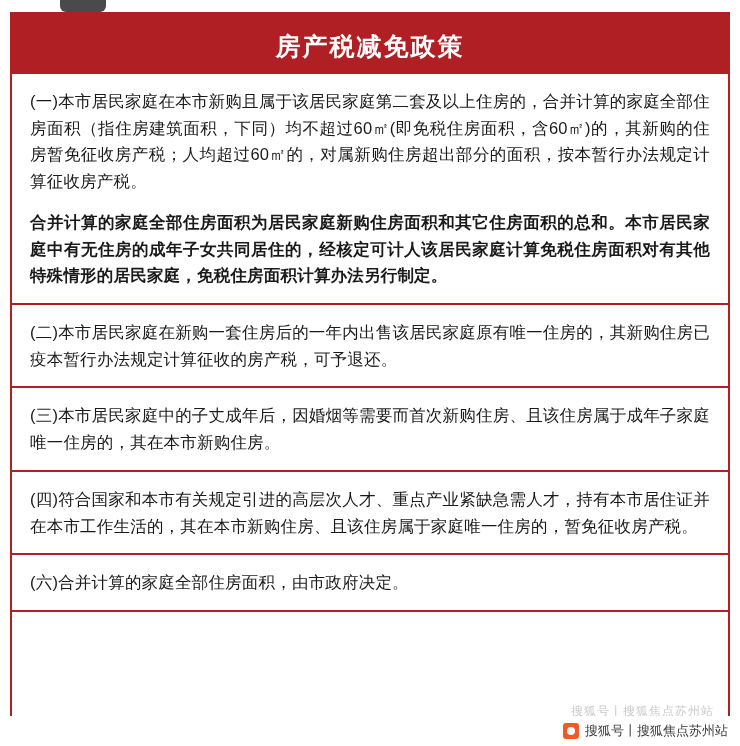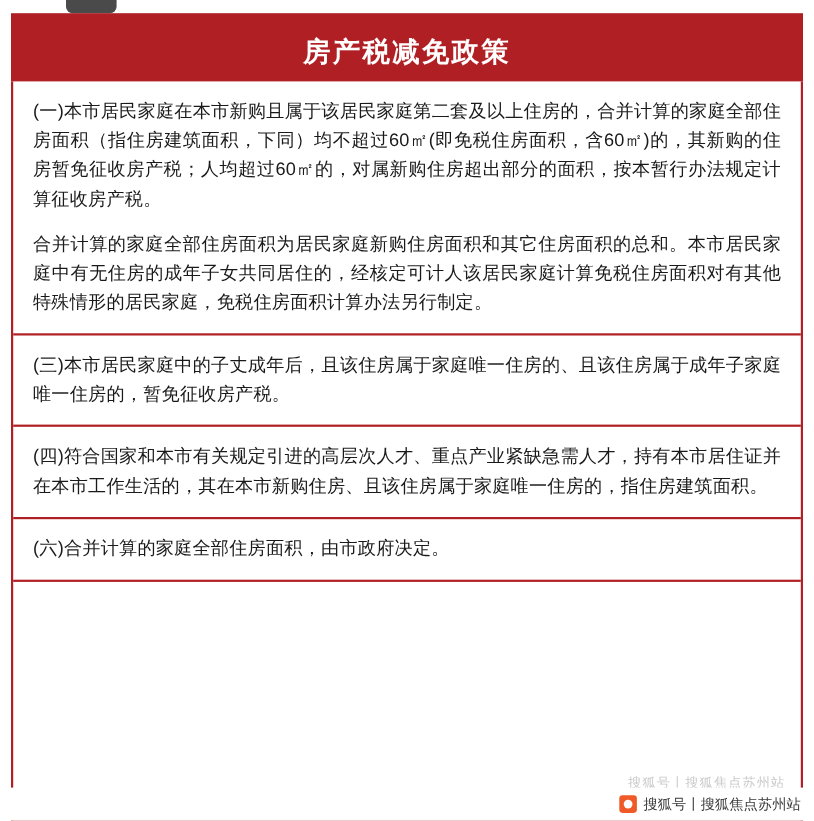--- a/index.html
+++ b/index.html
@@ -82,20 +82,21 @@
     font-size: 16.5px;
     line-height: 1.62;
     color: #1a1a1a;
     text-align: justify;
     letter-spacing: 0.2px;
     margin: 0;
     font-family: "Liberation Sans", "DejaVu Sans", sans-serif;
   }
   .para + .para {
     margin-top: 14px;
+    font-weight: bold;
   }
   .watermark {
     position: absolute;
     right: 14px;
     bottom: 24px;
     font-size: 12px;
     color: #c9c9c9;
     letter-spacing: 1px;
     white-space: nowrap;
   }
@@ -152,27 +153,30 @@
     <div class="banner-title">房产税减免政策</div>
   </div>
 
   <div class="body-box">
 
     <div class="section">
       <p class="para">(一)本市居民家庭在本市新购且属于该居民家庭第二套及以上住房的，合并计算的家庭全部住房面积（指住房建筑面积，下同）均不超过60㎡(即免税住房面积，含60㎡)的，其新购的住房暂免征收房产税；人均超过60㎡的，对属新购住房超出部分的面积，按本暂行办法规定计算征收房产税。</p>
       <p class="para">合并计算的家庭全部住房面积为居民家庭新购住房面积和其它住房面积的总和。本市居民家庭中有无住房的成年子女共同居住的，经核定可计人该居民家庭计算免税住房面积对有其他特殊情形的居民家庭，免税住房面积计算办法另行制定。</p>
     </div>
 
-
     <div class="section">
-      <p class="para">(三)本市居民家庭中的子丈成年后，且该住房属于家庭唯一住房的、且该住房属于成年子家庭唯一住房的，暂免征收房产税。</p>
+      <p class="para">(二)本市居民家庭在新购一套住房后的一年内出售该居民家庭原有唯一住房的，其新购住房已疫本暂行办法规定计算征收的房产税，可予退还。</p>
     </div>
 
     <div class="section">
-      <p class="para">(四)符合国家和本市有关规定引进的高层次人才、重点产业紧缺急需人才，持有本市居住证并在本市工作生活的，其在本市新购住房、且该住房属于家庭唯一住房的，指住房建筑面积。</p>
+      <p class="para">(三)本市居民家庭中的子丈成年后，因婚烟等需要而首次新购住房、且该住房属于成年子家庭唯一住房的，其在本市新购住房。</p>
+    </div>
+
+    <div class="section">
+      <p class="para">(四)符合国家和本市有关规定引进的高层次人才、重点产业紧缺急需人才，持有本市居住证并在本市工作生活的，其在本市新购住房、且该住房属于家庭唯一住房的，暂免征收房产税。</p>
     </div>
 
 
     <div class="section">
       <p class="para">(六)合并计算的家庭全部住房面积，由市政府决定。</p>
     </div>
 
     <div class="watermark">搜狐号丨搜狐焦点苏州站</div>
   </div>
 

